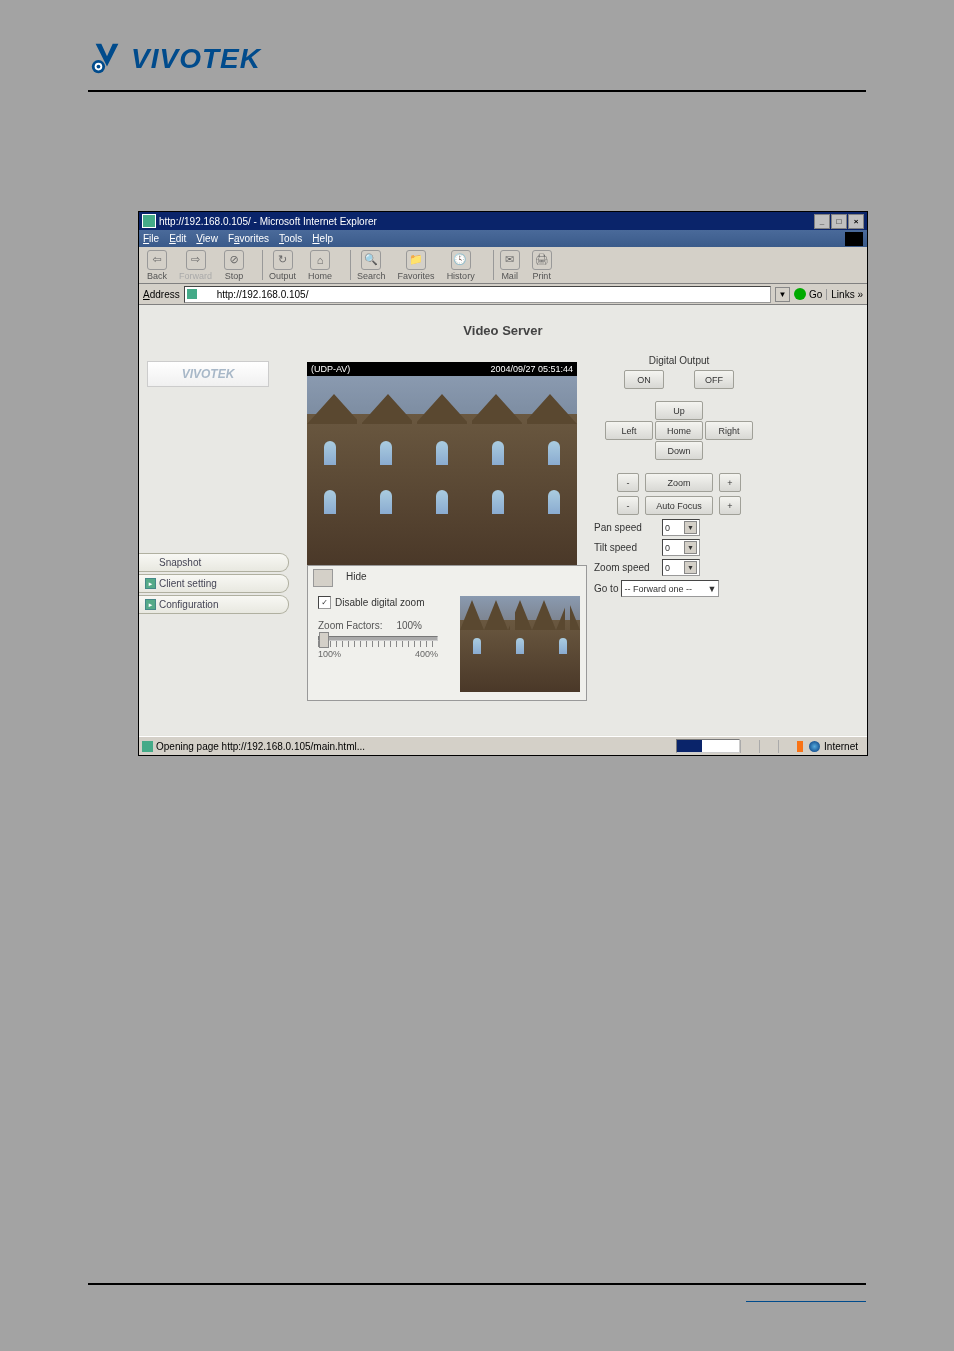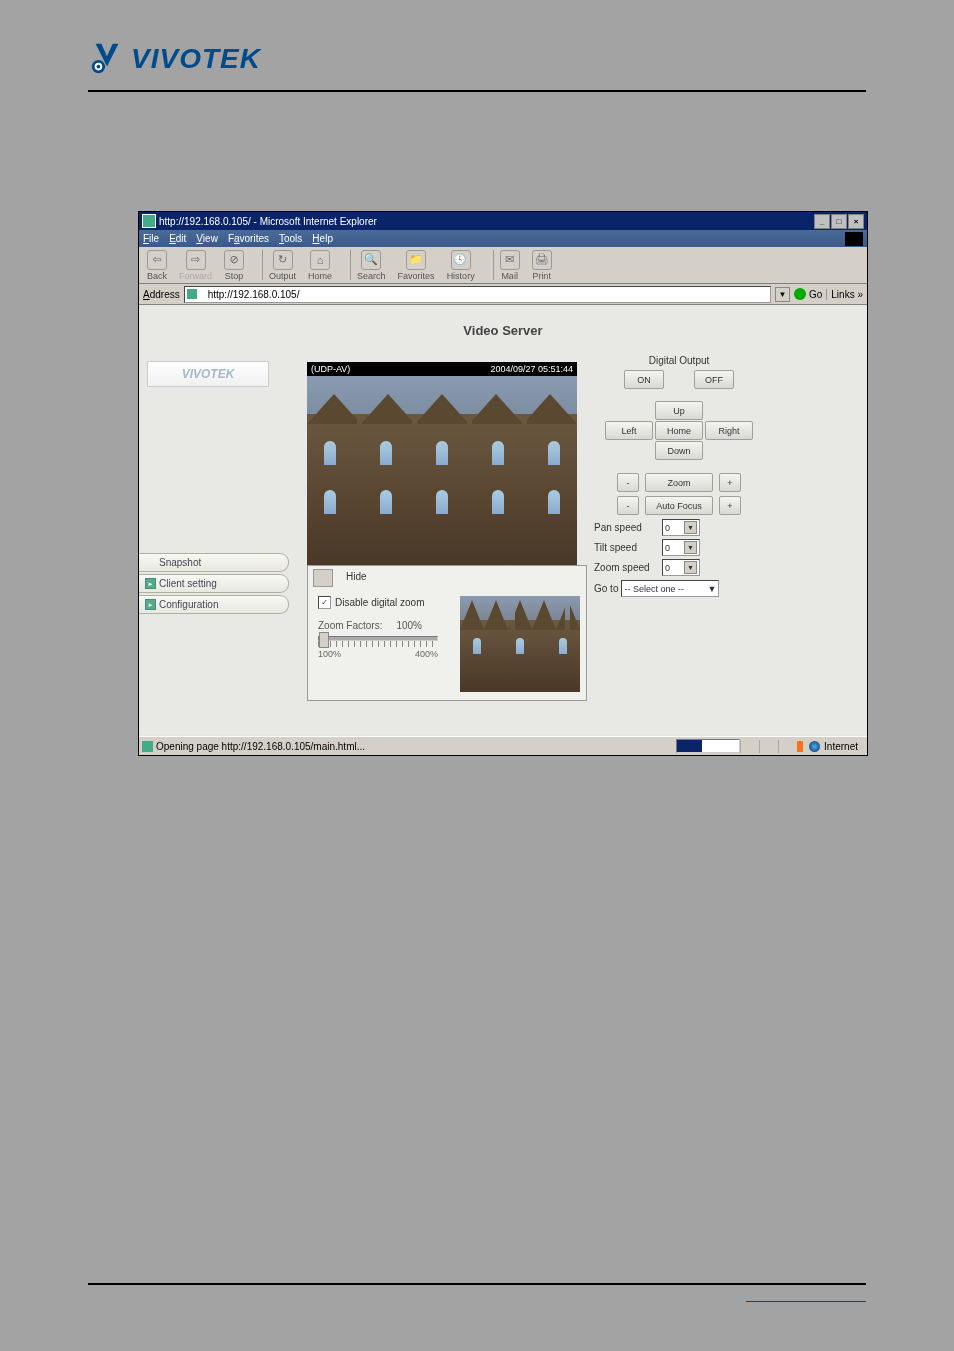--- a/index.html
+++ b/index.html
@@ -16,21 +16,21 @@
 .menubar{height:17px;background:linear-gradient(#4a6a9a,#3a5a8a);display:flex;align-items:center;padding:0 4px;font-size:10px;color:#fff}
 .menu-item{margin-right:10px}
 .menu-item u{text-decoration:underline}
 .ms-flag{width:18px;height:14px;margin-left:auto;background:#000}
 .toolbar{height:36px;background:#d4d0c8;border-bottom:1px solid #808080;display:flex;align-items:center;padding:0 8px}
 .tb{display:flex;flex-direction:column;align-items:center;margin-right:12px;font-size:9px;color:#555}
 .tb-icon{width:18px;height:18px;background:#d4d0c8;border:1px solid #999;border-radius:3px;margin-bottom:1px;display:flex;align-items:center;justify-content:center;font-size:11px;color:#666}
 .tb.disabled{color:#aaa}
 .tb-sep{width:1px;height:30px;background:#999;margin:0 6px}
 .addressbar{height:20px;background:#d4d0c8;border-bottom:1px solid #808080;display:flex;align-items:center;padding:0 4px;font-size:10px}
-.addr-input{flex:1;height:15px;background:#fff;border:1px inset #999;margin:0 4px;display:flex;align-items:center;padding:0 2px;font-size:10px;gap:11px}
+.addr-input{flex:1;height:15px;background:#fff;border:1px inset #999;margin:0 4px;display:flex;align-items:center;padding:0 2px;font-size:10px;gap:20px}
 .addr-input .ie{width:10px;height:10px;background:#4a8}
 .addr-dd{width:13px;height:13px;background:#d4d0c8;border:1px solid #888;font-size:8px;display:flex;align-items:center;justify-content:center}
 .go-btn{display:flex;align-items:center;gap:3px;margin:0 4px;font-size:10px}
 .go-ic{width:12px;height:12px;border-radius:50%;background:#0a0}
 .links{border-left:1px solid #999;padding-left:4px;font-size:10px}
 .content{position:relative;height:430px;background:#e8e8e4}
 .page-title{position:absolute;top:18px;left:0;right:0;text-align:center;font-size:13px;font-weight:bold;color:#444}
 .left-logo{position:absolute;top:56px;left:8px;width:120px;height:24px;background:linear-gradient(#fff,#f0f0f0);border:1px solid #ccc;display:flex;align-items:center;justify-content:center;font-size:12px;font-weight:900;font-style:italic;color:#a8b8c8}
 .sidebar{position:absolute;top:248px;left:0;width:150px}
 .side-btn{height:17px;background:linear-gradient(#f8f8f4,#e8e8e0);border:1px solid #b0b0a0;border-left:none;margin-bottom:2px;font-size:10px;display:flex;align-items:center;padding-left:20px;color:#445;position:relative;border-radius:0 9px 9px 0}
@@ -294,21 +294,21 @@
       <div class="speed-row">
         <span style="width:62px">Zoom speed</span>
         <div class="sel">
               <span>0</span>
               <span class="dd">▼</span>
             </div>
       </div>
       <div class="goto-row">
         <span>Go to</span>
         <div class="sel">
-              <span>-- Select one --</span>
+              <span>-- Forward one --</span>
               <span class="dd">▼</span>
             </div>
       </div>
     </div>
   </div>
 
   <div class="statusbar">
     <div class="sb-text">
       <span class="sb-ic"></span>
       <span>Opening page http://192.168.0.105/main.html...</span>

